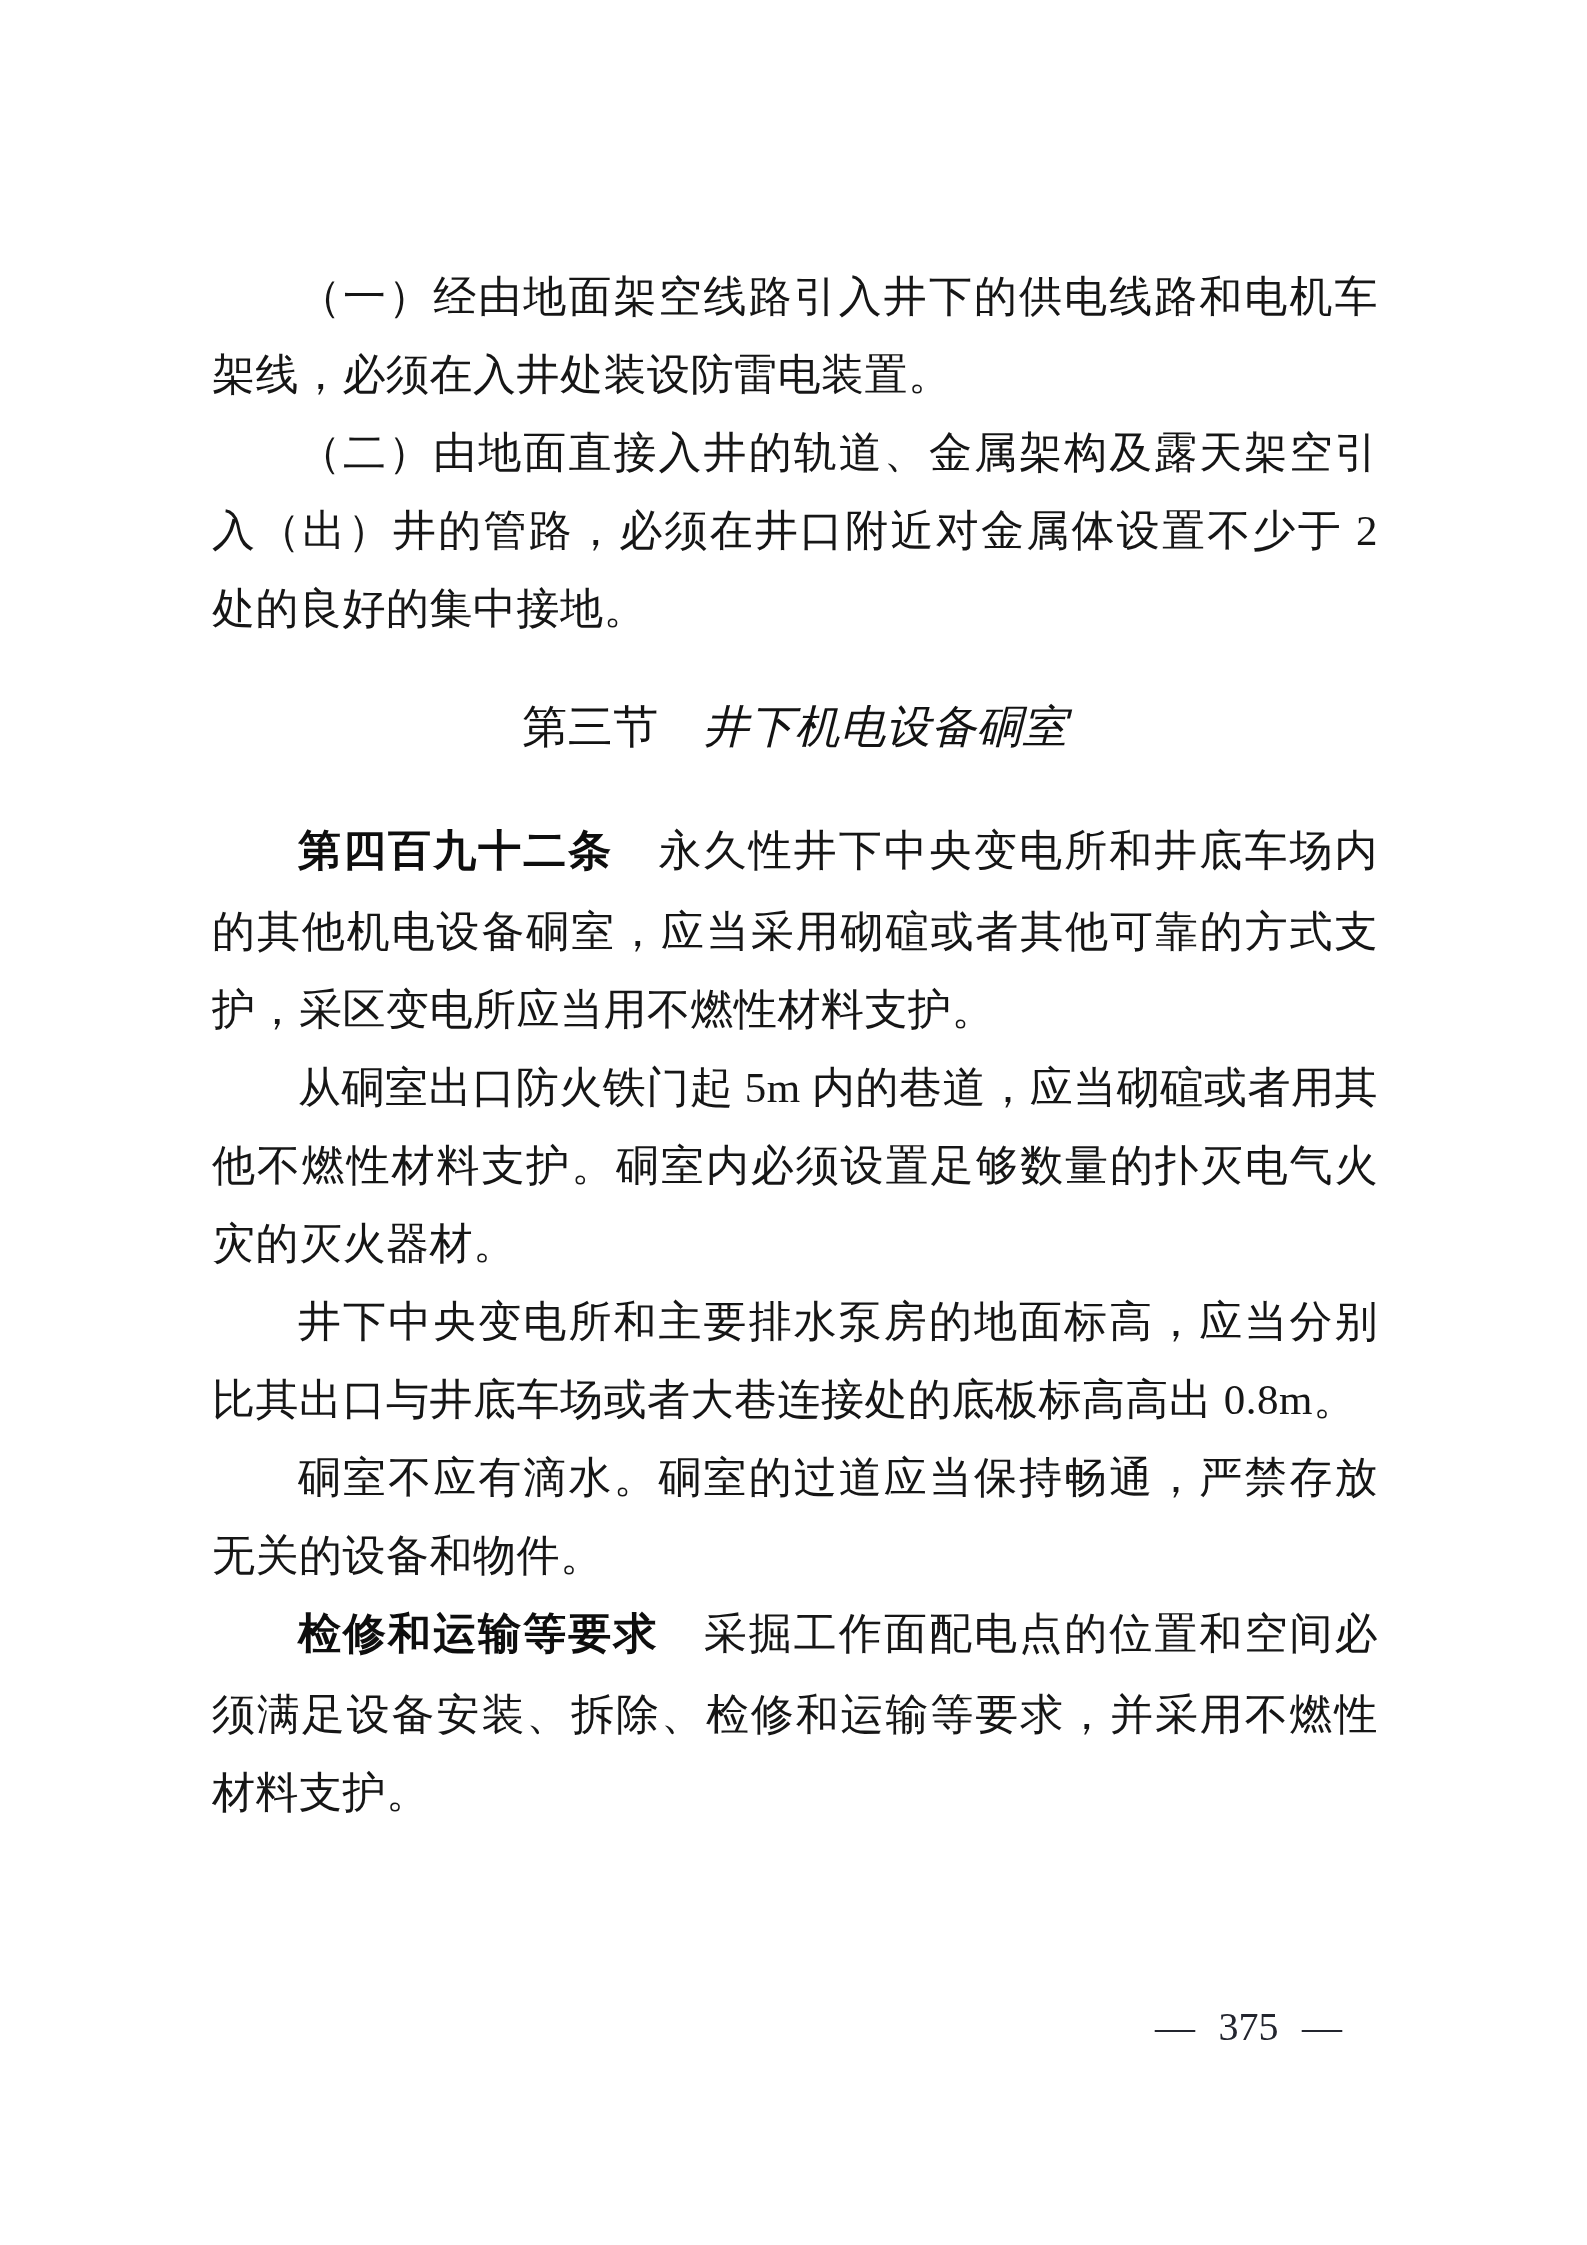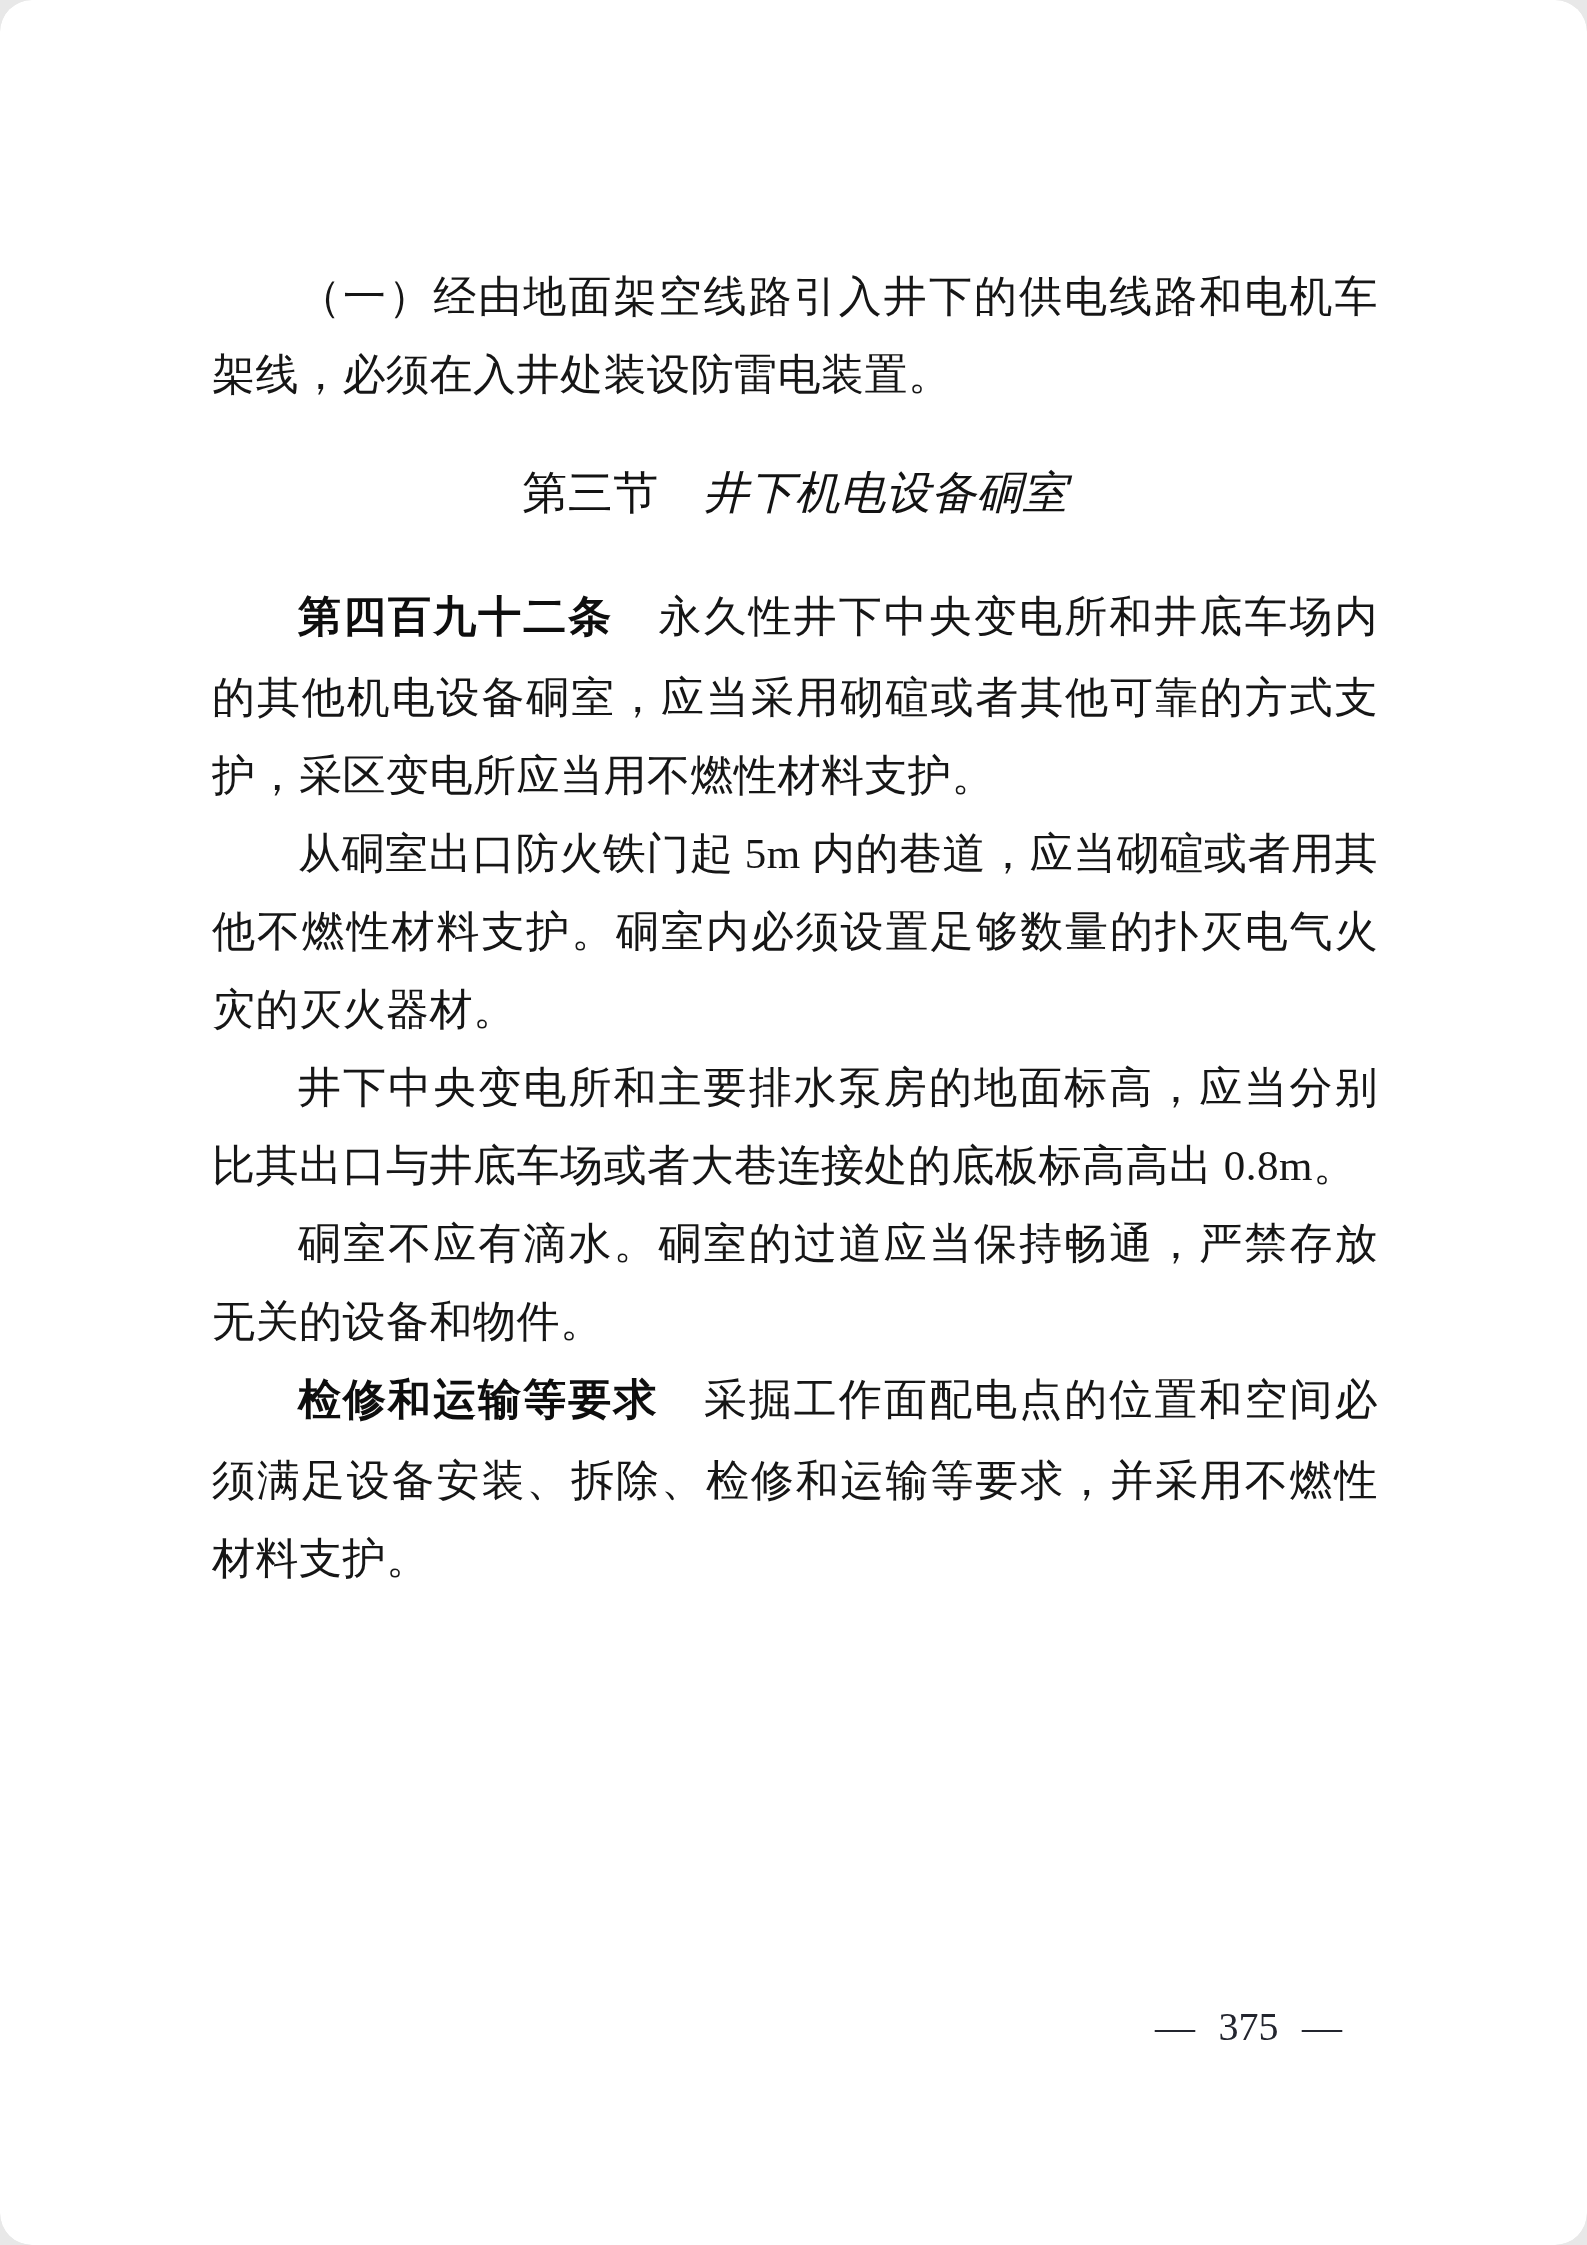--- a/index.html
+++ b/index.html
@@ -1,15 +1,15 @@
 <!DOCTYPE html>
 <html><head>
 <meta charset="utf-8">
 <style>
-  * { margin: 0; padding: 0; box-sizing: border-box; border-radius: 32px; }
+  * { margin: 0; padding: 0; box-sizing: border-box; }
   html, body { background: #e8e8e8; }
   body {
     width: 1587px; height: 2245px;
     position: relative;
     font-family: "Liberation Serif", "DejaVu Serif", serif;
   }
   .page {
     position: absolute; left: 0; top: 0;
     width: 1587px; height: 2245px;
     background: #ffffff;
@@ -60,20 +60,21 @@
   }
 </style>
 </head>
 <body>
 
 <div class="page">
   <div class="content">
 
     <p class="para">（一）经由地面架空线路引入井下的供电线路和电机车架线，必须在入井处装设防雷电装置。</p>
 
+    <p class="para">（二）由地面直接入井的轨道、金属架构及露天架空引入（出）井的管路，必须在井口附近对金属体设置不少于 2 处的良好的集中接地。</p>
 
     <h2 class="section-heading"><span>第三节</span><span class="sec-title">井下机电设备硐室</span></h2>
 
     <p class="para"><span class="art-no">第四百九十二条</span><span>永久性井下中央变电所和井底车场内的其他机电设备硐室，应当采用砌碹或者其他可靠的方式支护，采区变电所应当用不燃性材料支护。</span></p>
 
 
     <p class="para">从硐室出口防火铁门起 5m 内的巷道，应当砌碹或者用其他不燃性材料支护。硐室内必须设置足够数量的扑灭电气火灾的灭火器材。</p>
 
     <p class="para">井下中央变电所和主要排水泵房的地面标高，应当分别比其出口与井底车场或者大巷连接处的底板标高高出 0.8m。</p>
 

